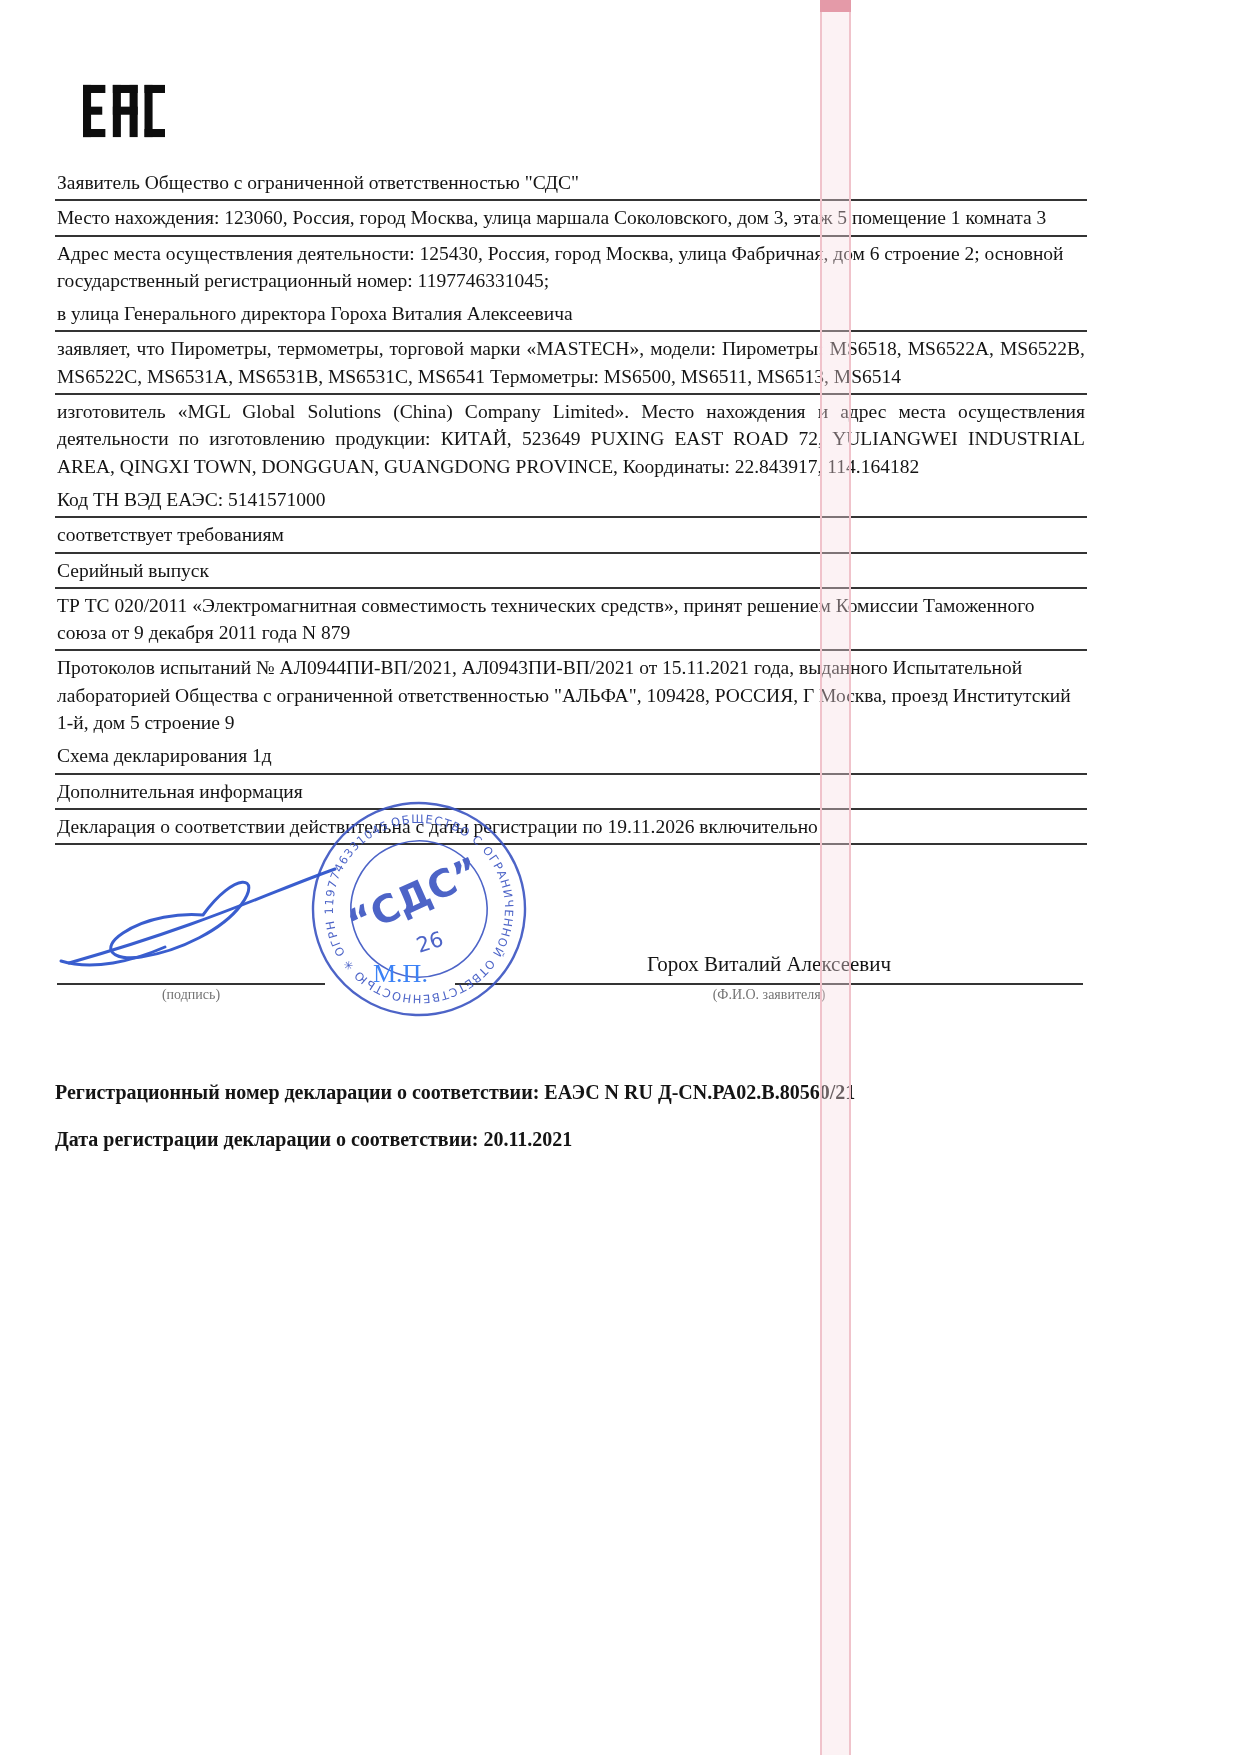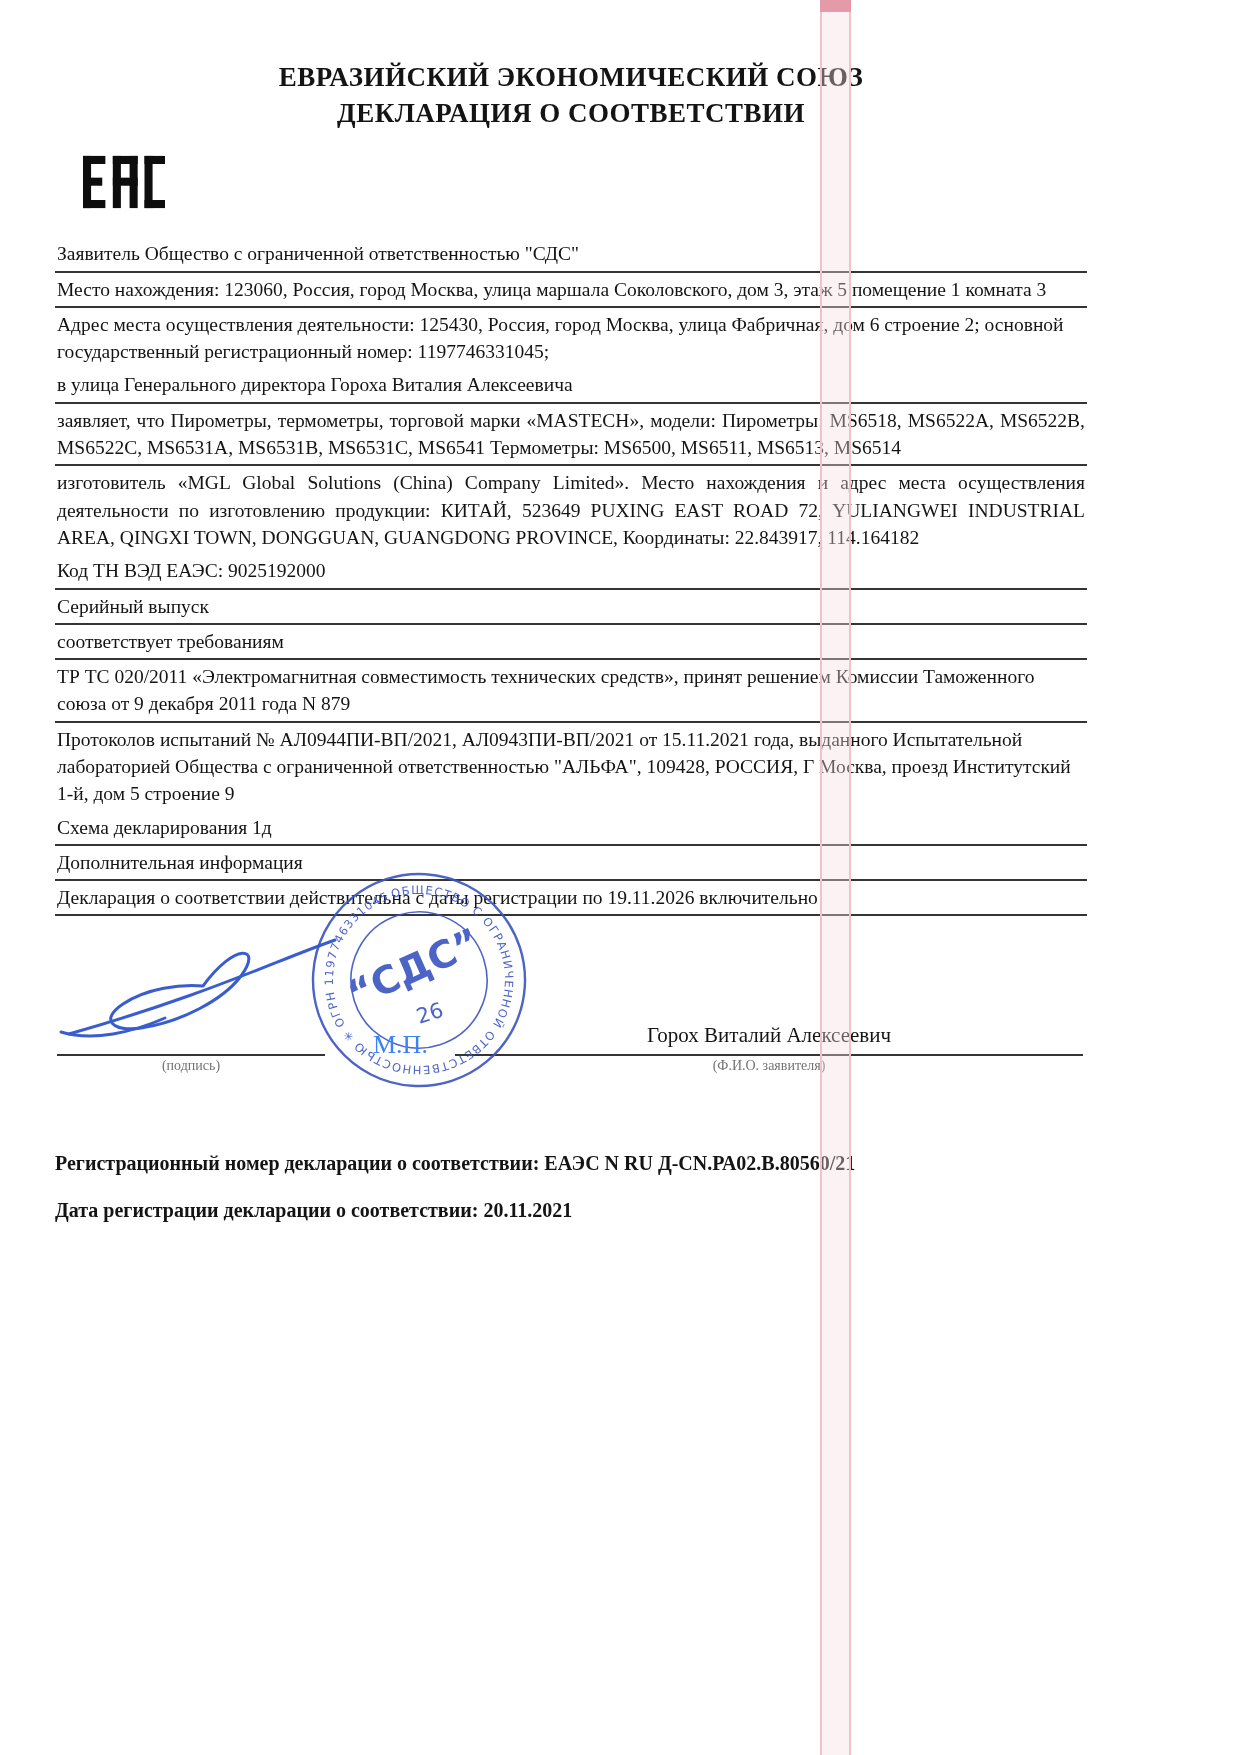--- a/index.html
+++ b/index.html
@@ -35,24 +35,20 @@
   }
   .scan-band-cap{position:absolute;top:0;left:820px;width:31px;height:12px;background:#e49aa8;z-index:51;pointer-events:none;}
 </style>
 </head>
 <body>
 
 <div class="page">
 
   <div class="content">
 
-    <div class="doc-title">
-      <div>ЕВРАЗИЙСКИЙ ЭКОНОМИЧЕСКИЙ СОЮЗ</div>
-      <div>ДЕКЛАРАЦИЯ О СООТВЕТСТВИИ</div>
-    </div>
 
     <div class="eac-logo">
       <svg viewBox="0 0 132 84" width="82" height="82" xmlns="http://www.w3.org/2000/svg">
         <g fill="#0d0d0d">
 
           <rect x="0" y="0" width="13" height="84"></rect>
           <rect x="0" y="0" width="36" height="13"></rect>
           <rect x="0" y="35" width="31" height="13"></rect>
           <rect x="0" y="71" width="36" height="13"></rect>
 
@@ -83,24 +79,24 @@
 
     <div class="row hr just">
       <span class="b">заявляет, что</span>
       <span>Пирометры, термометры, торговой марки «MASTECH», модели: Пирометры: MS6518, MS6522A, MS6522B, MS6522C, MS6531A, MS6531B, MS6531C, MS6541 Термометры: MS6500, MS6511, MS6513, MS6514</span>
     </div>
 
     <div class="row just">
       <span class="b">изготовитель</span>
       <span>«MGL Global Solutions (China) Company Limited». Место нахождения и адрес места осуществления деятельности по изготовлению продукции: КИТАЙ, 523649 PUXING EAST ROAD 72, YULIANGWEI INDUSTRIAL AREA, QINGXI TOWN, DONGGUAN, GUANGDONG PROVINCE, Координаты: 22.843917, 114.164182</span>
     </div>
-    <div class="row hr">Код ТН ВЭД ЕАЭС: 9025192000</div>
+    <div class="row hr">Код ТН ВЭД ЕАЭС: 5141571000</div>
+    <div class="row hr b">соответствует требованиям</div>
+
     <div class="row hr">Серийный выпуск</div>
-
-    <div class="row hr b">соответствует требованиям</div>
     <div class="row hr">ТР ТС 020/2011 «Электромагнитная совместимость технических средств», принят решением Комиссии Таможенного союза от 9 декабря 2011 года N 879</div>
 
     <div class="row">Протоколов испытаний № АЛ0944ПИ-ВП/2021, АЛ0943ПИ-ВП/2021 от 15.11.2021 года, выданного Испытательной лабораторией Общества с ограниченной ответственностью "АЛЬФА", 109428, РОССИЯ, Г Москва, проезд Институтский 1-й, дом 5 строение 9</div>
     <div class="row hr">Схема декларирования 1д</div>
 
     <div class="row hr b">Дополнительная информация</div>
 
     <div class="row hr b">Декларация о соответствии действительна с даты регистрации по 19.11.2026 включительно</div>
 
     <div class="sig-area">

